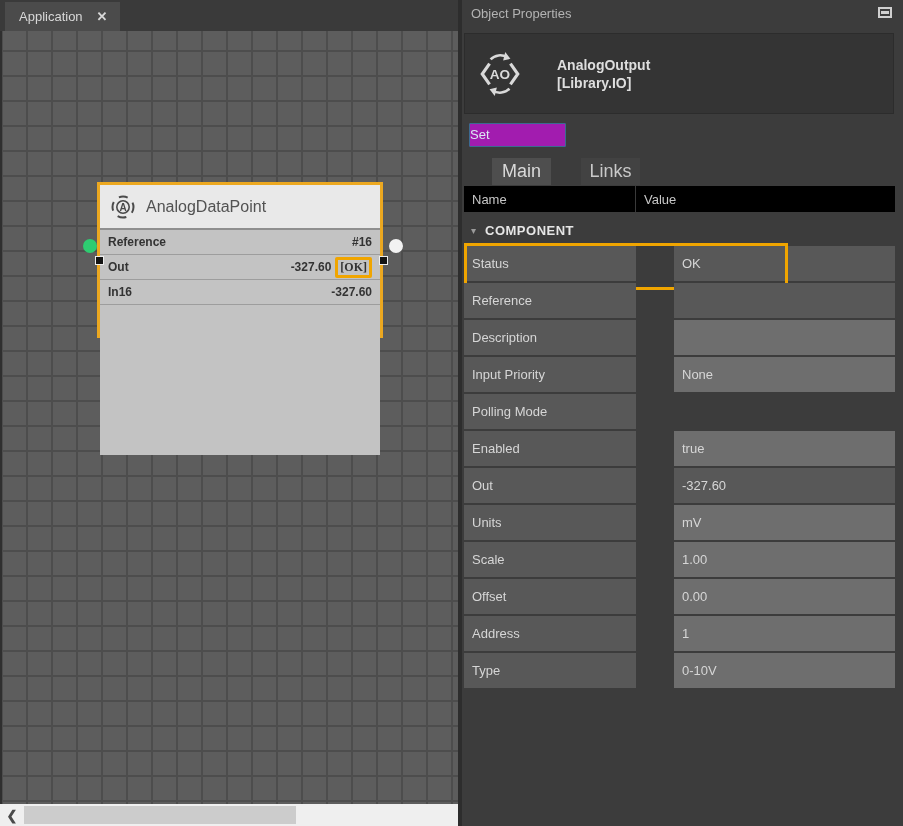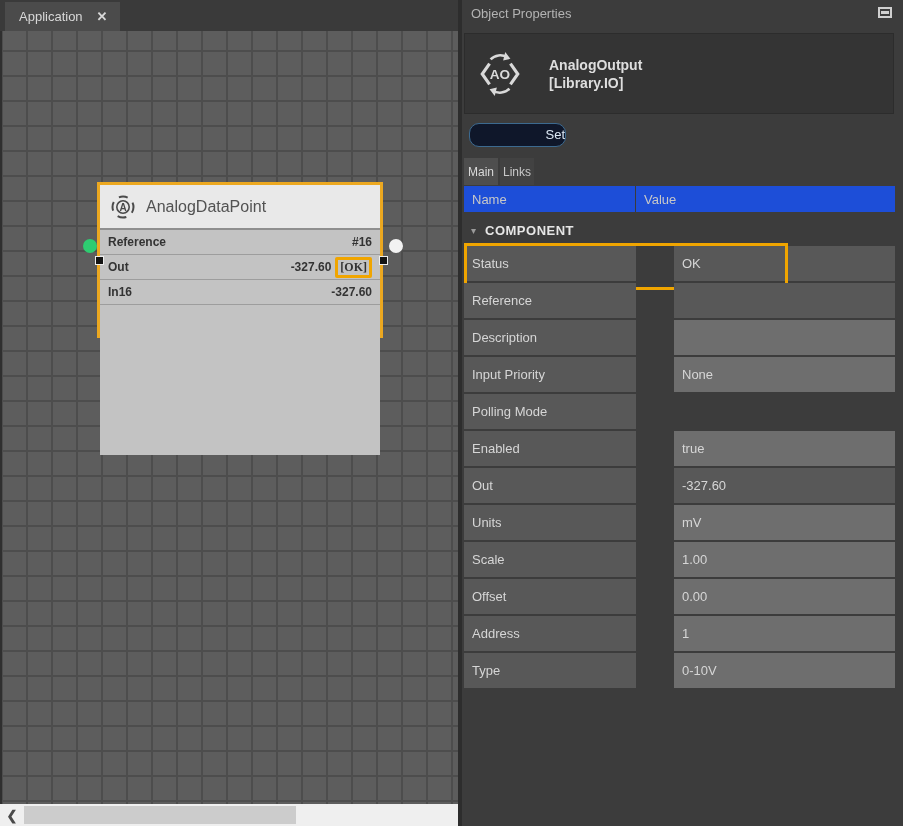--- a/index.html
+++ b/index.html
@@ -60,34 +60,34 @@
   
   .panel { position:absolute; left:462px; top:0; width:441px; height:826px; background:#3c3c3c;text-decoration:underline; }
   .panel-titlebar { position:absolute; left:0; top:0; width:100%; height:26px; }
   .panel-title { position:absolute; left:9px; top:6px; font-size:13px; color:#b3b3b3; }
   .float-icon { position:absolute; right:11px; top:7px; width:14px; height:11px;
                 border:2px solid #cfcfcf; background:#3c3c3c; cursor:pointer; }
   .float-icon::after { content:""; position:absolute; left:1px; top:2px; width:8px; height:3px; background:#cfcfcf; }
 
   .obj-card { position:absolute; left:2px; top:33px; width:430px; height:81px;
               background:#343434; border:1px solid #2c2c2c;
-              display:flex; align-items:center; gap:26px; padding:0 12px; }
+              display:flex; align-items:center; gap:34px; padding:0 12px; }
   .obj-name { font-size:14px; font-weight:bold; color:#dedede; line-height:18px; }
 
   .set-btn { position:absolute; left:7px; top:123px; width:97px; height:24px;
-             background:#0f172a; border:1px solid #3c6档a90; border:1px solid #3c6a90; border-radius:10px;
-             color:#dce8f4; font-size:13px; text-align:right; line-height:22px; cursor:pointer; }
+             background:#a21caf; border:1px solid #3c6档a90; border:1px solid #3c6a90; border-radius:1px;
+             color:#dce8f4; font-size:13px; text-align:left; line-height:22px; cursor:pointer; }
 
   .ptabs { position:absolute; left:2px; top:158px; height:27px; display:flex; gap:2px; }
-  .ptab { width:34px; height:27px; display:flex; align-items:center; justify-content:center;
-          font-size:12px; color:#c9c9c9; cursor:pointer; background:#424242; }
+  .ptab { width:59px; height:27px; display:flex; align-items:center; justify-content:center;
+          font-size:18px; color:#c9c9c9; cursor:pointer; background:#424242;margin-left:28px; }
   .ptab.active { background:#4e4e4e; color:#d9d9d9; }
 
   .grid-table { position:absolute; left:2px; top:186px; width:431px; }
-  .thead { display:flex; height:26px; background:#1d4ed8; margin-bottom:2px; }
+  .thead { display:flex; height:26px; background:#000000; margin-bottom:2px; }
   .thead .hname  { width:172px; padding-left:8px; display:flex; align-items:center;
                    font-size:13px; color:#c8c8c8; border-right:1px solid #3a3a3a; }
   .thead .hvalue { flex:1; padding-left:8px; display:flex; align-items:center;
                    font-size:13px; color:#c8c8c8; }
   .group-row { height:32px; display:flex; align-items:center; gap:9px; padding-left:7px;
                margin-bottom:0px; cursor:pointer; }
   .group-arrow { color:#9a9a9a; font-size:10px; }
   .group-label { color:#e6e6e6; font-size:13px; font-weight:bold; letter-spacing:0.5px; }
 
   .prow { display:flex; height:35px; margin-bottom:2px; position:relative;gap:37px; }

